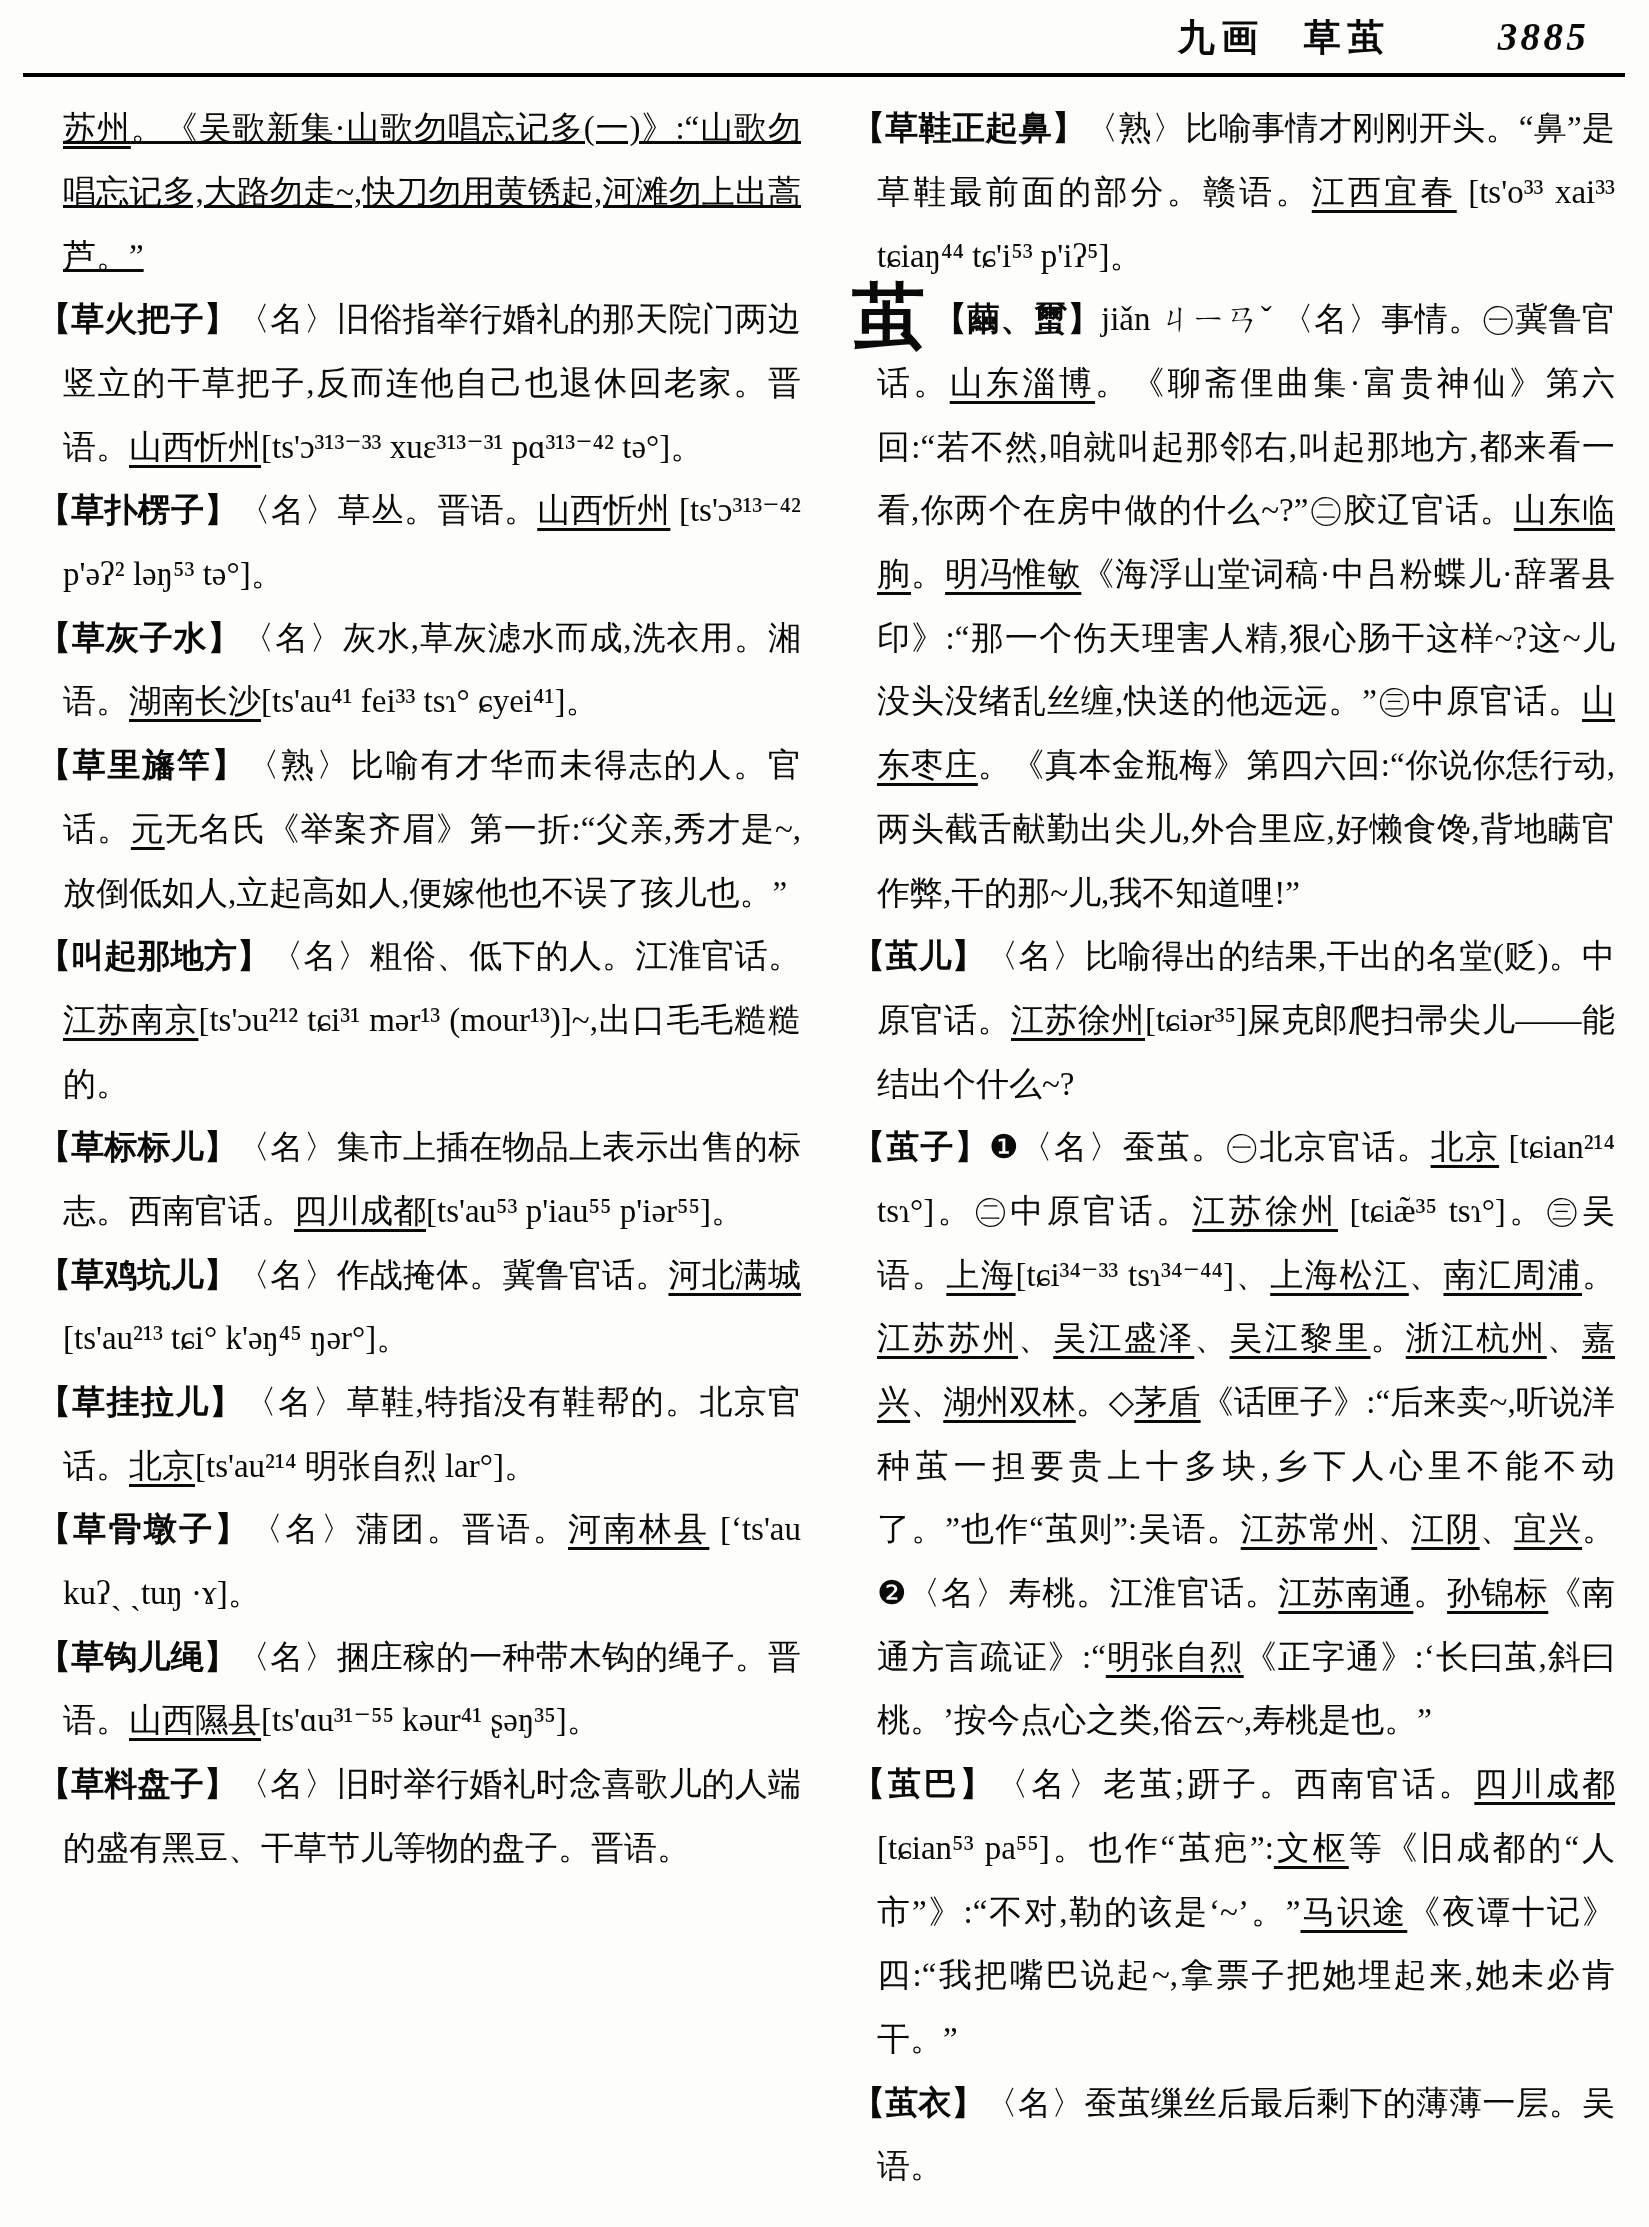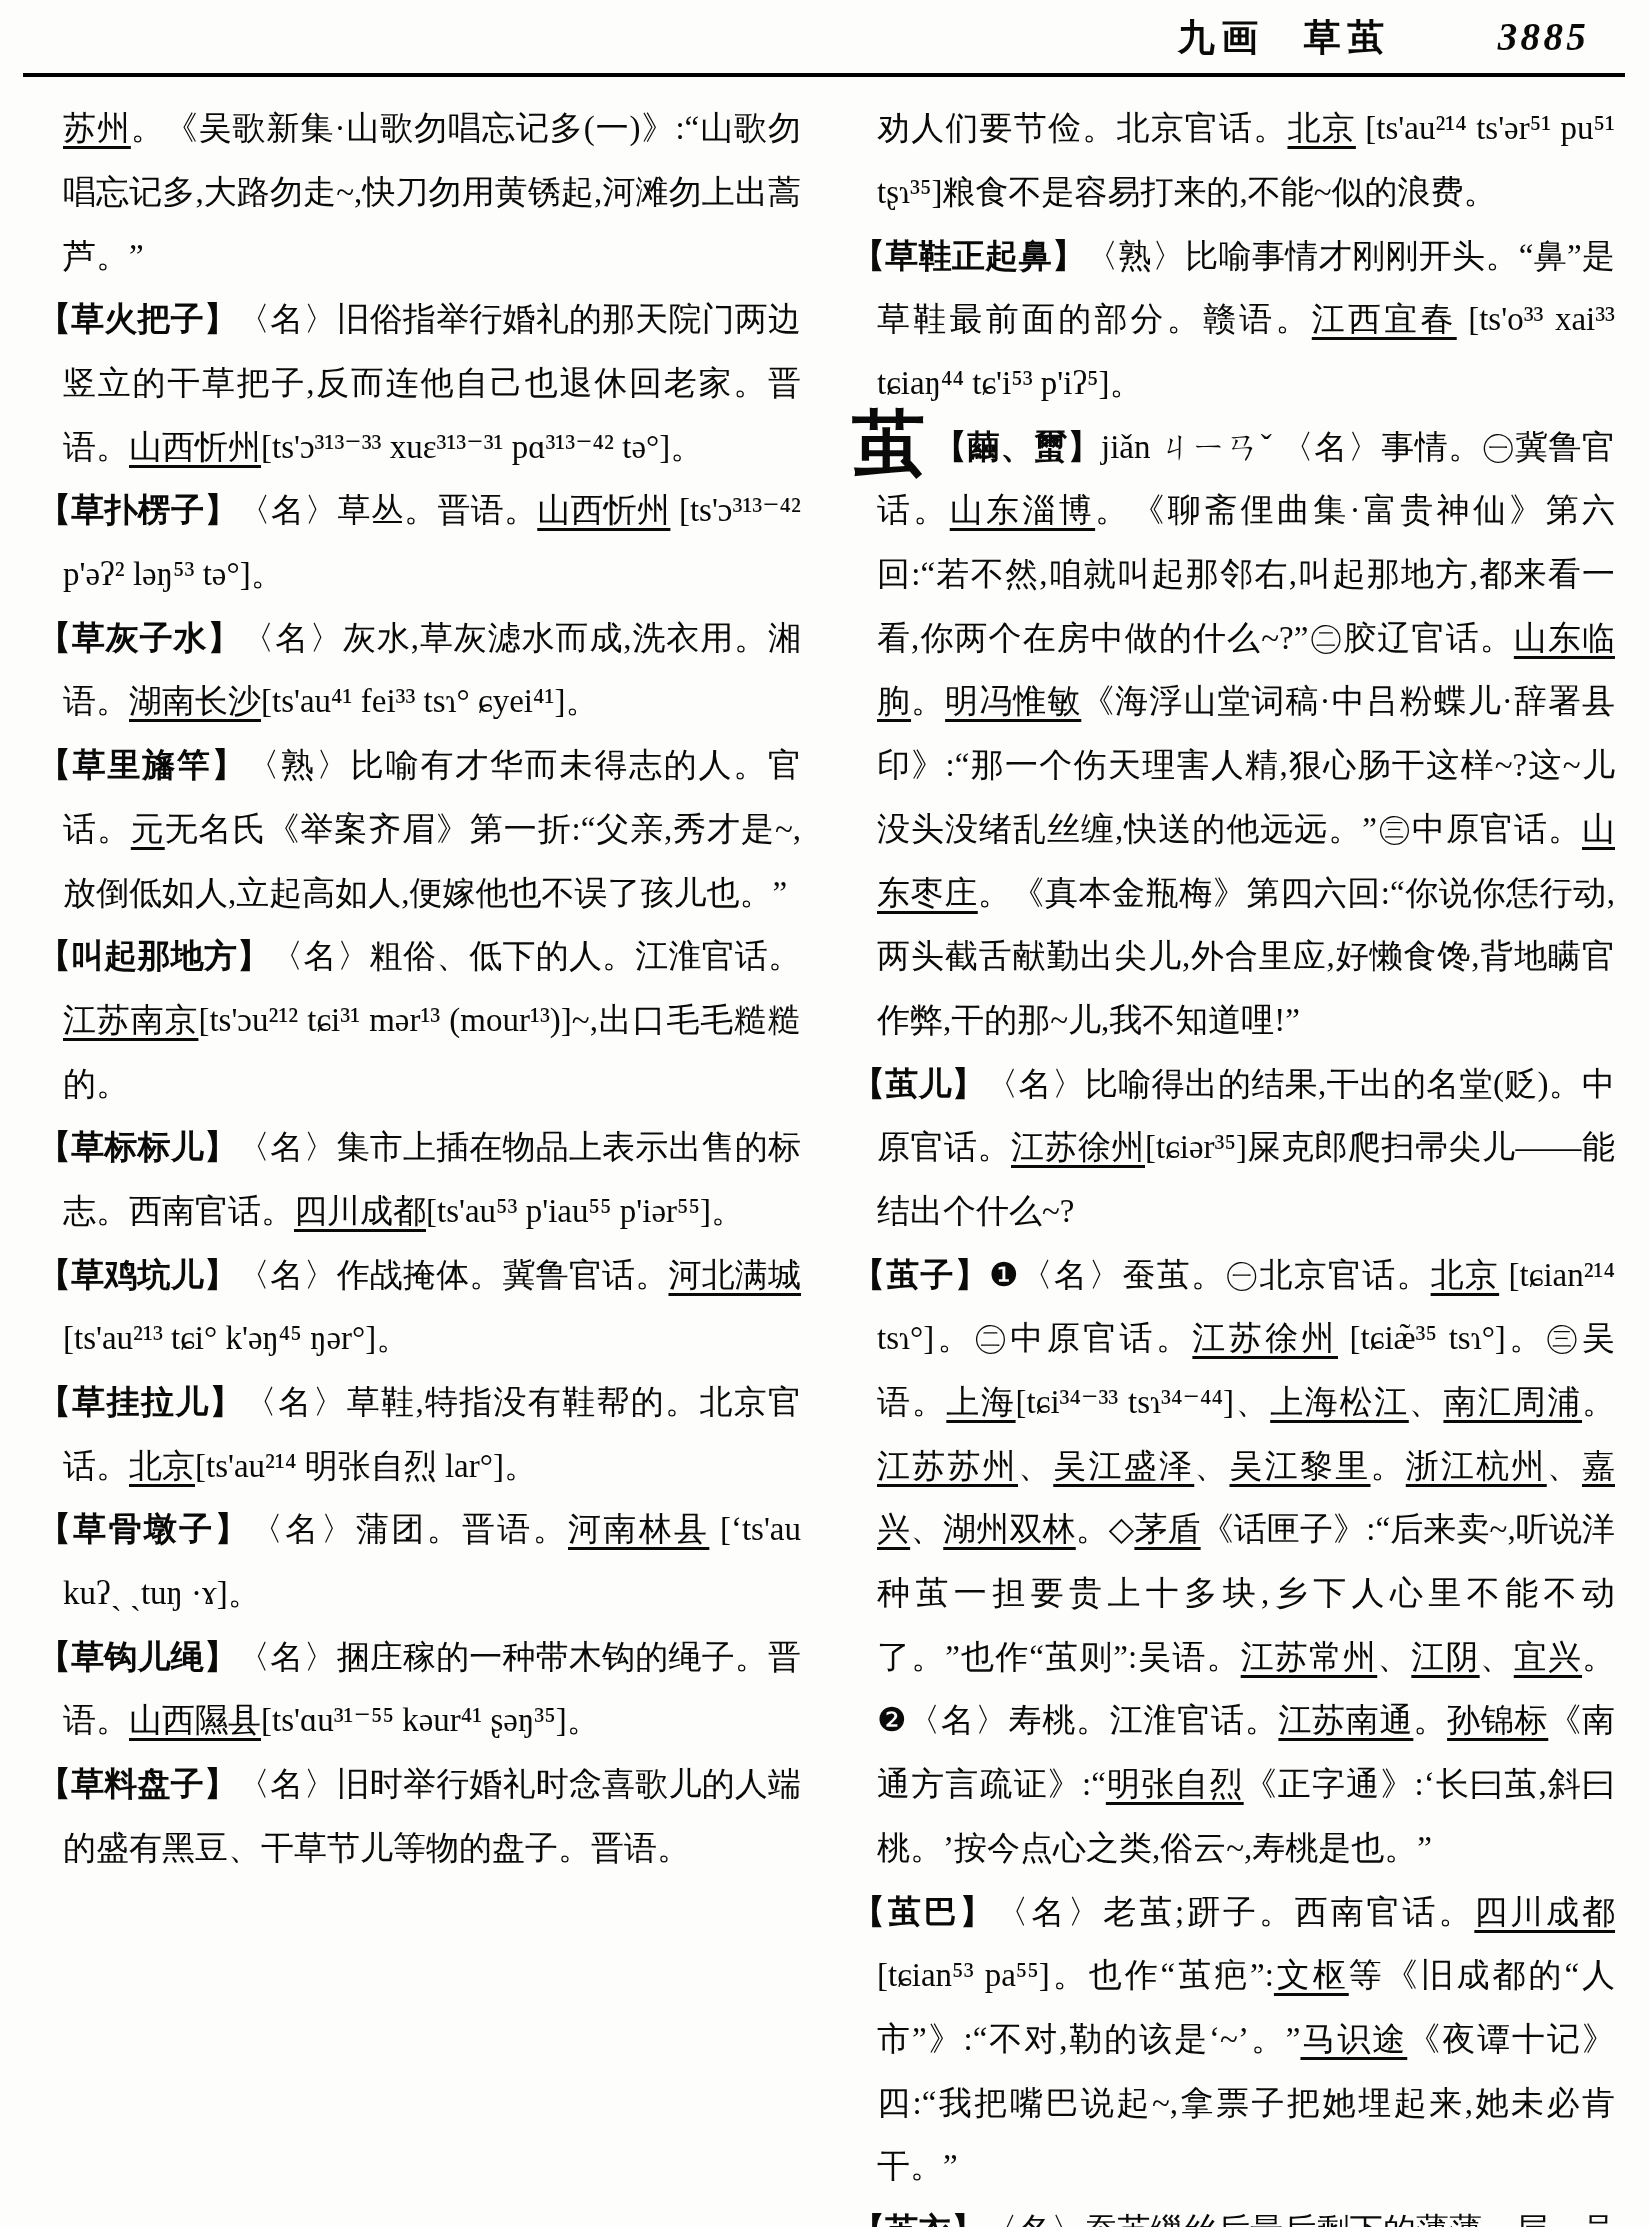--- a/index.html
+++ b/index.html
@@ -15,21 +15,21 @@
   }
   .h-sec{margin-right:23px;}
   .h-word{margin-right:91px;}
   .h-num{font-style:italic;letter-spacing:3.3px;font-size:39px;}
   .rule{height:4.1px;background:#000;margin:10px 25px 0 23px;}
   .cols{
     display:flex;gap:51px;margin:20px 35px 0 38px;
   }
   .col{flex:1 1 0;font-size:33px;line-height:1.93;text-align:justify;}
   .entry{padding-left:25px;text-indent:-25px;}
-  .entry.cont{text-indent:0;}
+  .entry.cont{text-indent:0;text-decoration:underline;}
   .b{font-weight:700;}
   .u{text-decoration:underline;text-decoration-thickness:2.5px;text-underline-offset:6.6px;}
   .big{
     font-size:73px;font-weight:700;line-height:0;
     vertical-align:-0.16em;padding-right:8.2px;
   }
 </style>
 </head>
 <body>
 
@@ -49,21 +49,20 @@
         <div class="entry"><span class="b">【草里旛竿】</span><span>〈熟〉比喻有才华而未得志的人。官话。</span><span class="u">元</span><span>无名氏《举案齐眉》第一折:“父亲,秀才是~,放倒低如人,立起高如人,便嫁他也不误了孩儿也。”</span></div>
         <div class="entry"><span class="b">【叫起那地方】</span><span>〈名〉粗俗、低下的人。江淮官话。</span><span class="u">江苏南京</span><span>[ts'ɔu²¹² tɕi³¹ mər¹³ (mour¹³)]~,出口毛毛糙糙的。</span></div>
         <div class="entry"><span class="b">【草标标儿】</span><span>〈名〉集市上插在物品上表示出售的标志。西南官话。</span><span class="u">四川成都</span><span>[ts'au⁵³ p'iau⁵⁵ p'iər⁵⁵]。</span></div>
         <div class="entry"><span class="b">【草鸡坑儿】</span><span>〈名〉作战掩体。冀鲁官话。</span><span class="u">河北满城</span><span> [ts'au²¹³ tɕi° k'əŋ⁴⁵ ŋər°]。</span></div>
         <div class="entry"><span class="b">【草挂拉儿】</span><span>〈名〉草鞋,特指没有鞋帮的。北京官话。</span><span class="u">北京</span><span>[ts'au²¹⁴ 明张自烈 lar°]。</span></div>
         <div class="entry"><span class="b">【草骨墩子】</span><span>〈名〉蒲团。晋语。</span><span class="u">河南林县</span><span> [ʻts'au kuʔˎ ˎtuŋ ·ɤ]。</span></div>
         <div class="entry"><span class="b">【草钩儿绳】</span><span>〈名〉捆庄稼的一种带木钩的绳子。晋语。</span><span class="u">山西隰县</span><span>[ts'ɑu³¹⁻⁵⁵ kəur⁴¹ ʂəŋ³⁵]。</span></div>
         <div class="entry"><span class="b">【草料盘子】</span><span>〈名〉旧时举行婚礼时念喜歌儿的人端的盛有黑豆、干草节儿等物的盘子。晋语。</span></div>
       </div>
     <div class="col">
-        <div class="entry cont"><span>劝人们要节俭。北京官话。</span><span class="u">北京</span><span> [ts'au²¹⁴ ts'ər⁵¹ pu⁵¹ tʂɿ³⁵]粮食不是容易打来的,不能~似的浪费。</span></div>
         <div class="entry"><span class="b">【草鞋正起鼻】</span><span>〈熟〉比喻事情才刚刚开头。“鼻”是草鞋最前面的部分。赣语。</span><span class="u">江西宜春</span><span> [ts'o³³ xai³³ tɕiaŋ⁴⁴ tɕ'i⁵³ p'iʔ⁵]。</span></div>
         <div class="entry"><span class="big">茧</span><span class="b">【繭、蠒】</span><span>jiǎn ㄐㄧㄢˇ 〈名〉事情。㊀冀鲁官话。</span><span class="u">山东淄博</span><span>。《聊斋俚曲集·富贵神仙》第六回:“若不然,咱就叫起那邻右,叫起那地方,都来看一看,你两个在房中做的什么~?”㊁胶辽官话。</span><span class="u">山东临朐</span><span>。</span><span class="u">明冯惟敏</span><span>《海浮山堂词稿·中吕粉蝶儿·辞署县印》:“那一个伤天理害人精,狠心肠干这样~?这~儿没头没绪乱丝缠,快送的他远远。”㊂中原官话。</span><span class="u">山东枣庄</span><span>。《真本金瓶梅》第四六回:“你说你恁行动,两头截舌献勤出尖儿,外合里应,好懒食馋,背地瞒官作弊,干的那~儿,我不知道哩!”</span></div>
         <div class="entry"><span class="b">【茧儿】</span><span>〈名〉比喻得出的结果,干出的名堂(贬)。中原官话。</span><span class="u">江苏徐州</span><span>[tɕiər³⁵]屎克郎爬扫帚尖儿——能结出个什么~?</span></div>
         <div class="entry"><span class="b">【茧子】</span><span>❶〈名〉蚕茧。㊀北京官话。</span><span class="u">北京</span><span> [tɕian²¹⁴ tsɿ°]。㊁中原官话。</span><span class="u">江苏徐州</span><span> [tɕiæ̃³⁵ tsɿ°]。㊂吴语。</span><span class="u">上海</span><span>[tɕi³⁴⁻³³ tsɿ³⁴⁻⁴⁴]、</span><span class="u">上海松江</span><span>、</span><span class="u">南汇周浦</span><span>。</span><span class="u">江苏苏州</span><span>、</span><span class="u">吴江盛泽</span><span>、</span><span class="u">吴江黎里</span><span>。</span><span class="u">浙江杭州</span><span>、</span><span class="u">嘉兴</span><span>、</span><span class="u">湖州双林</span><span>。◇</span><span class="u">茅盾</span><span>《话匣子》:“后来卖~,听说洋种茧一担要贵上十多块,乡下人心里不能不动了。”也作“茧则”:吴语。</span><span class="u">江苏常州</span><span>、</span><span class="u">江阴</span><span>、</span><span class="u">宜兴</span><span>。❷〈名〉寿桃。江淮官话。</span><span class="u">江苏南通</span><span>。</span><span class="u">孙锦标</span><span>《南通方言疏证》:“</span><span class="u">明张自烈</span><span>《正字通》:‘长曰茧,斜曰桃。’按今点心之类,俗云~,寿桃是也。”</span></div>
         <div class="entry"><span class="b">【茧巴】</span><span>〈名〉老茧;趼子。西南官话。</span><span class="u">四川成都</span><span>[tɕian⁵³ pa⁵⁵]。也作“茧疤”:</span><span class="u">文枢</span><span>等《旧成都的“人市”》:“不对,勒的该是‘~’。”</span><span class="u">马识途</span><span>《夜谭十记》四:“我把嘴巴说起~,拿票子把她埋起来,她未必肯干。”</span></div>
         <div class="entry"><span class="b">【茧衣】</span><span>〈名〉蚕茧缫丝后最后剩下的薄薄一层。吴语。</span></div>
       </div>
   </div>
 </div>
 

